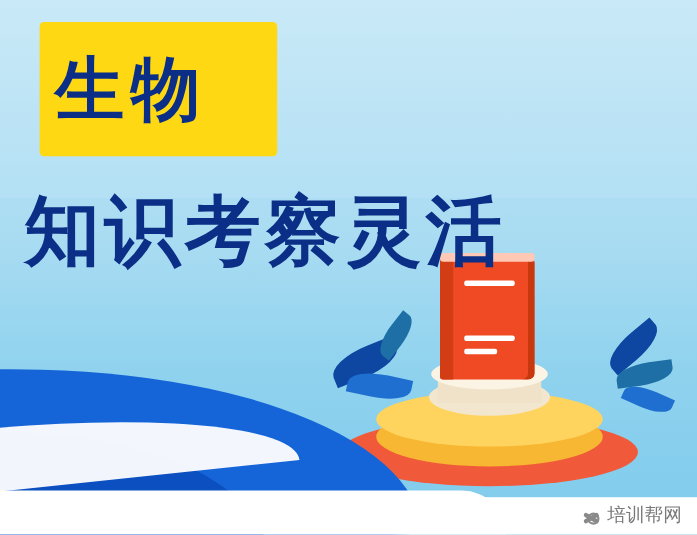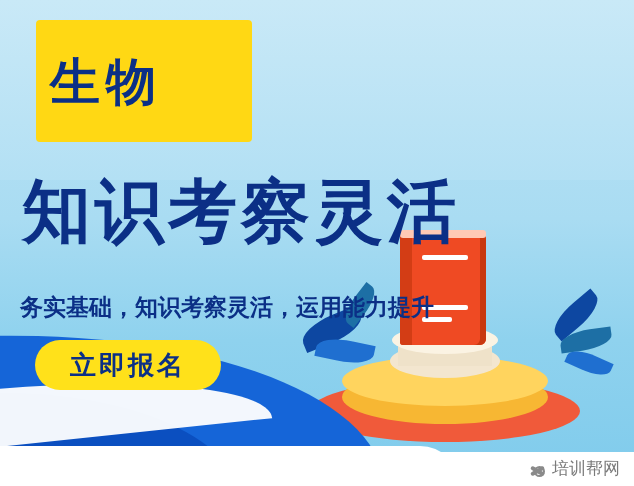--- a/index.html
+++ b/index.html
@@ -82,21 +82,21 @@
     background: #ffd814;
     border-radius: 4px;
   }
   .subject-text {
     position: absolute;
     left: 50px;
     top: 30px;
     width: 190px;
     height: 104px;
     line-height: 104px;
-    font-size: 50px;
+    font-size: 63px;
     font-weight: bold;
     color: #0b2f86;
     letter-spacing: 6px;
     font-family: "DejaVu Sans", "Liberation Sans", sans-serif;
   }
   .headline {
     position: absolute;
     left: 22px;
     top: 170px;
     width: 594px;
@@ -316,23 +316,21 @@
   <div class="wave-blue"></div>
   <div class="wave-blue2"></div>
   <div class="wave-white"></div>
   <div class="wave-bottom-strip"></div>
   <div class="wave-bottom-strip2"></div>
 
   <div class="subject-tag"></div>
   <div class="subject-text">生物</div>
 
   <div class="headline">知识考察灵活</div>
-  <div class="subhead">务实基础，知识考察灵活，运用能力提升</div>
-
-  <button class="cta">立即报名</button>
+
 
   <div class="watermark">
     <span class="wm-icon">
         <span class="wm-dot"></span>
       </span>
     <span>培训帮网</span>
   </div>
 
 </div>
 

